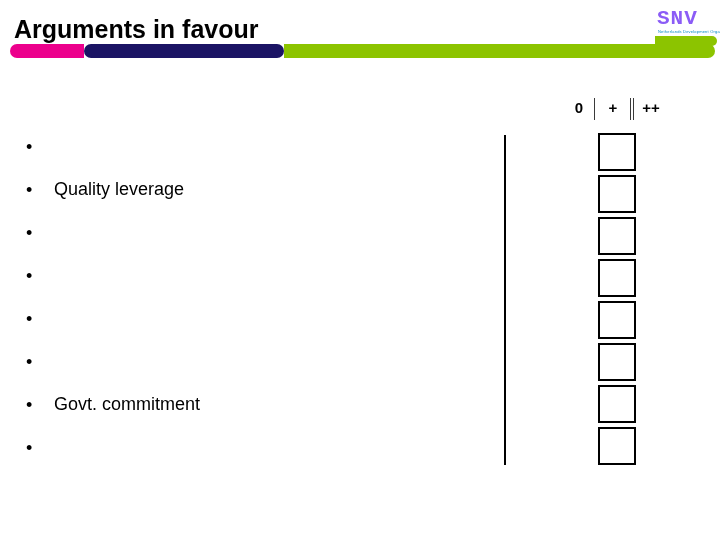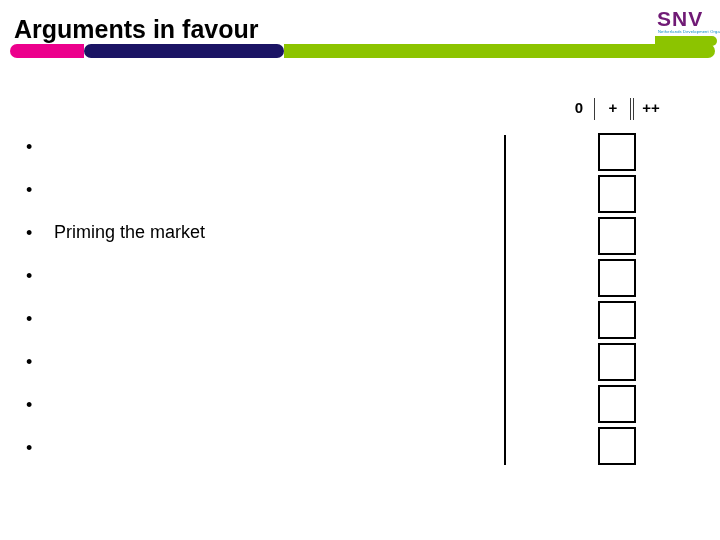--- a/index.html
+++ b/index.html
@@ -72,24 +72,24 @@
     top: 6px;
     width: 62px;
     height: 36px;
   }
   #logo-word {
     position: absolute;
     left: 2px;
     top: 2px;
     font-size: 21px;
     font-weight: bold;
-    color: #701a75;
+    color: #8b5cf6;
     letter-spacing: 1px;
     line-height: 21px;
-    font-family: Liberation Sans, sans-serif;
+    font-family: Liberation Mono, monospace;
   }
   #logo-tagline {
     position: absolute;
     left: 3px;
     top: 23px;
     font-size: 4px;
     color: #0088c8;
     letter-spacing: 0.2px;
     line-height: 5px;
     white-space: nowrap;
@@ -223,41 +223,42 @@
   <div id="divider"></div>
 
   <div id="bullets">
 
     <div class="bullet-row">
       <span class="bullet-dot">•</span>
     </div>
 
     <div class="bullet-row">
       <span class="bullet-dot">•</span>
-    </div>
-
-    <div class="bullet-row">
-      <span class="bullet-dot">•</span>
-      <span class="bullet-text">Priming the market</span>
-    </div>
-
-    <div class="bullet-row">
-      <span class="bullet-dot">•</span>
-    </div>
-
-    <div class="bullet-row">
-      <span class="bullet-dot">•</span>
-    </div>
-
-    <div class="bullet-row">
-      <span class="bullet-dot">•</span>
-    </div>
-
-    <div class="bullet-row">
-      <span class="bullet-dot">•</span>
+      <span class="bullet-text">Quality leverage</span>
+    </div>
+
+    <div class="bullet-row">
+      <span class="bullet-dot">•</span>
+    </div>
+
+    <div class="bullet-row">
+      <span class="bullet-dot">•</span>
+    </div>
+
+    <div class="bullet-row">
+      <span class="bullet-dot">•</span>
+    </div>
+
+    <div class="bullet-row">
+      <span class="bullet-dot">•</span>
+    </div>
+
+    <div class="bullet-row">
+      <span class="bullet-dot">•</span>
+      <span class="bullet-text">Govt. commitment</span>
     </div>
 
     <div class="bullet-row">
       <span class="bullet-dot">•</span>
     </div>
 
   </div>
 
   <div id="boxes">
     <div class="score-box"></div>

